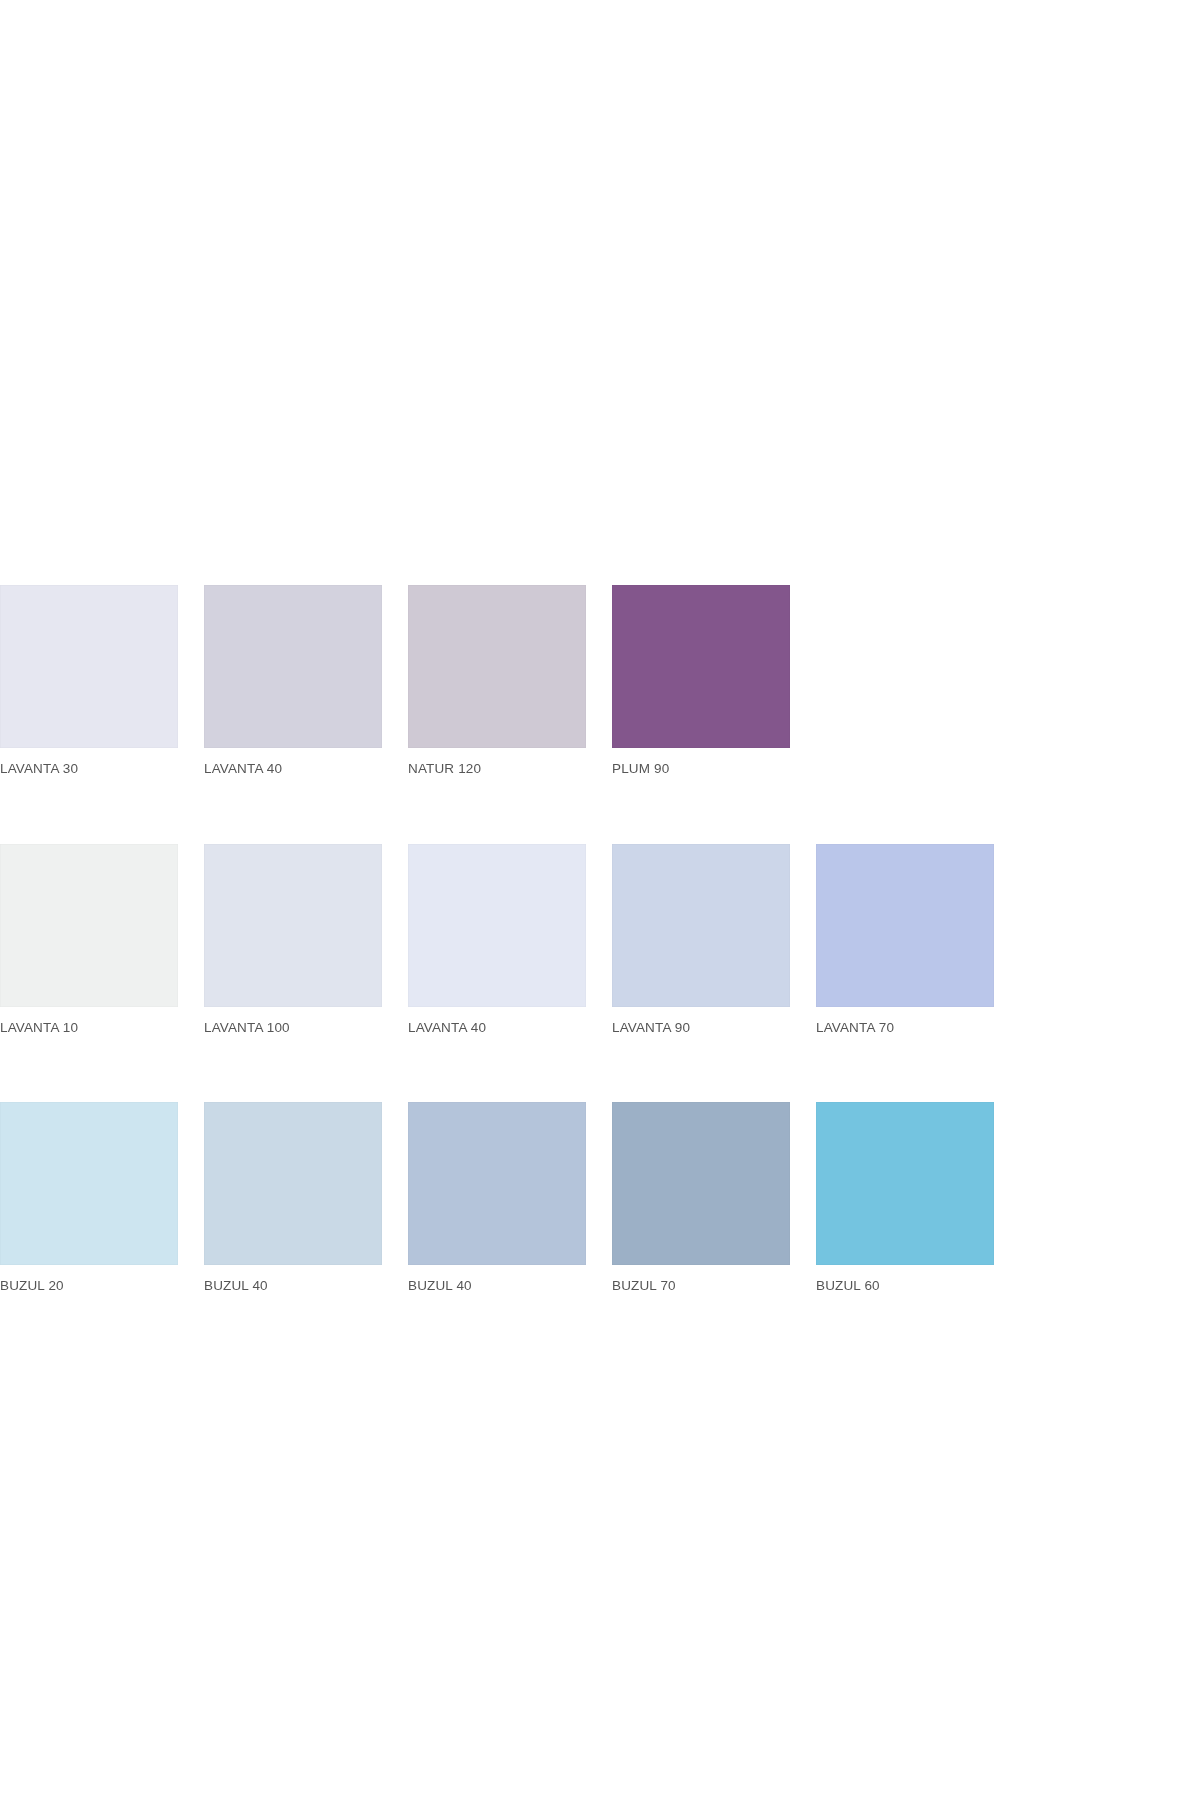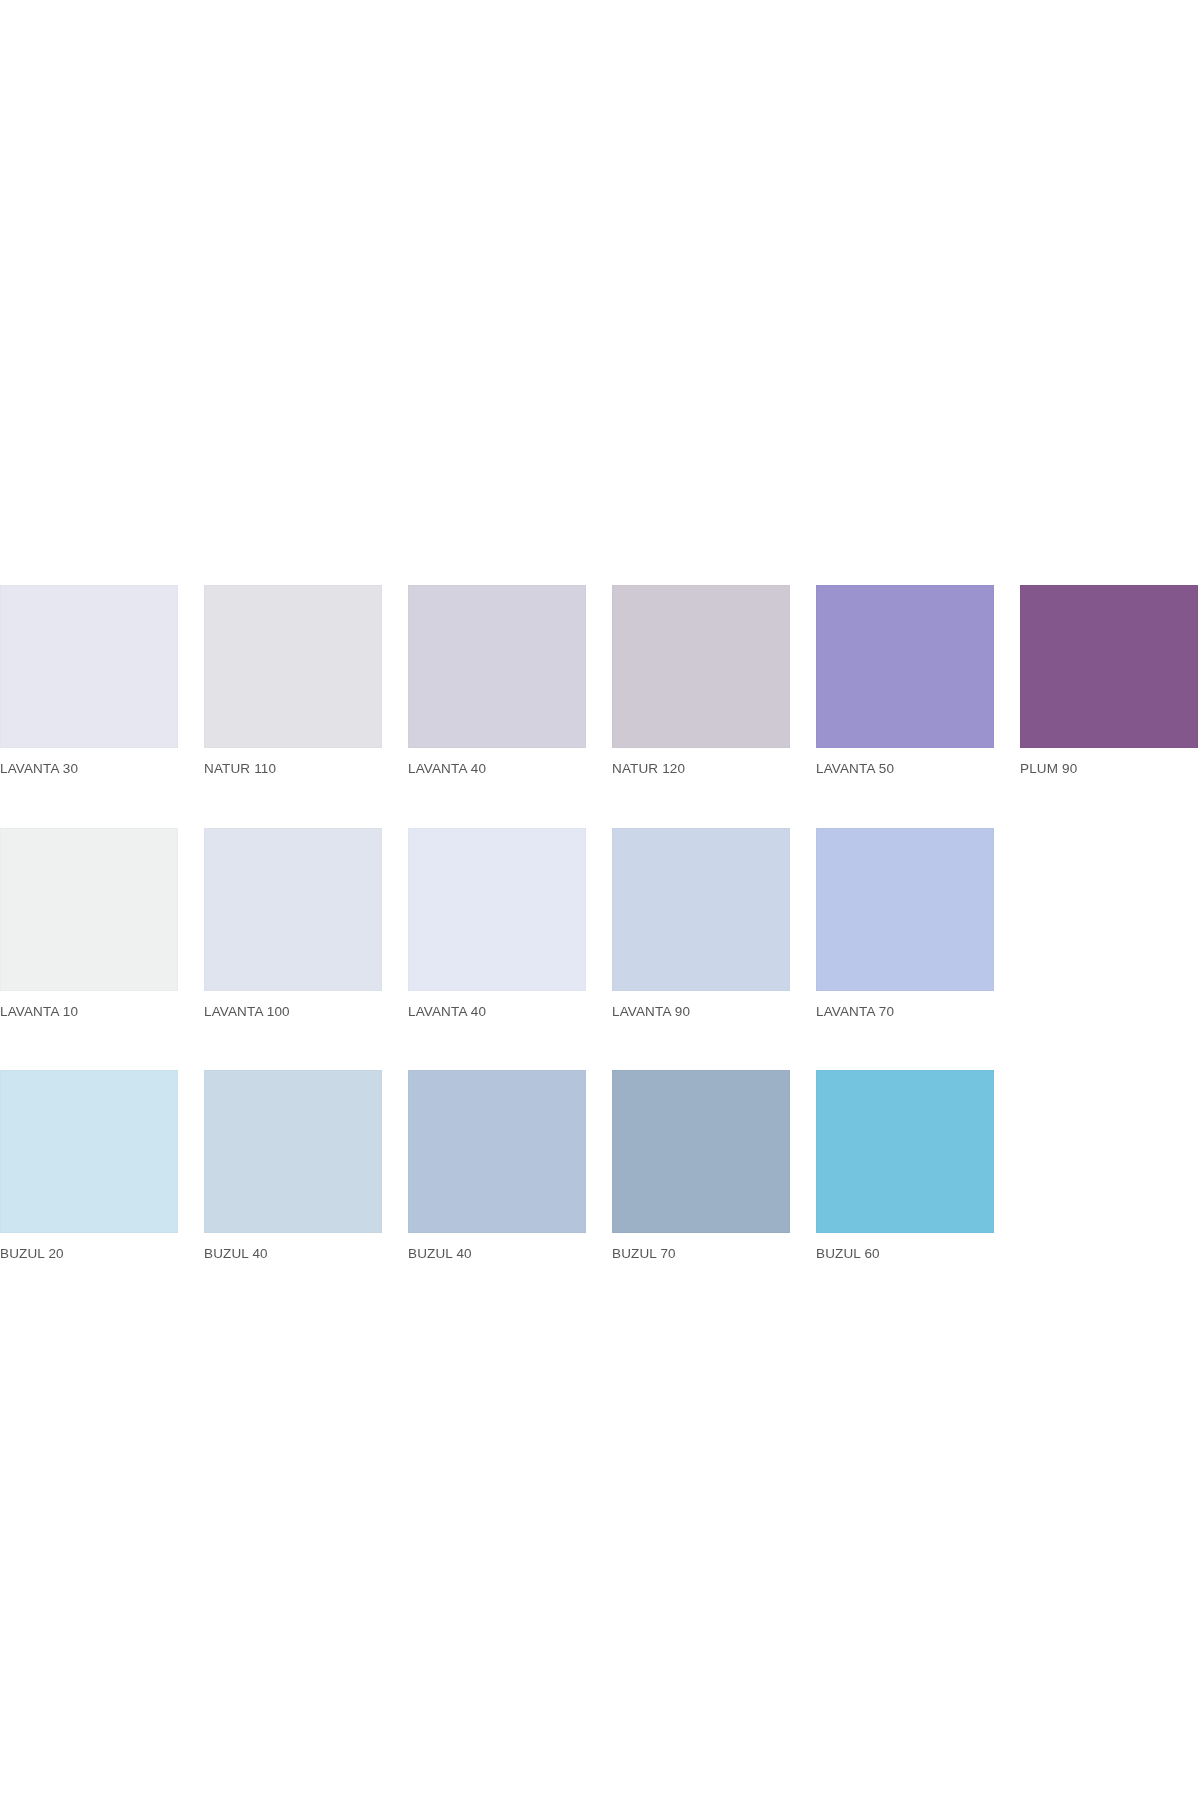--- a/index.html
+++ b/index.html
@@ -27,21 +27,21 @@
   }
 
   
   #swatch-grid {
     position: absolute;
     left: 0;
     top: 585px;
     width: 1200px;
     display: flex;
     flex-direction: column;
-    row-gap: 52px;
+    row-gap: 68px;
   }
 
   .swatch-row {
     display: flex;
     flex-direction: row;
     column-gap: 26px;
     width: 1200px;
   }
 
   .swatch-cell {
@@ -72,34 +72,26 @@
 <body style="background: rgb(255, 255, 255);">
 
 <div id="swatch-page">
   <div id="swatch-grid">
       <div class="swatch-row">
         <div class="swatch-cell">
           <div class="swatch-chip" style="background-color: rgb(230, 231, 241);"></div>
           <div class="swatch-label">LAVANTA 30</div>
         </div>
         <div class="swatch-cell">
-          <div class="swatch-chip" style="background-color: rgb(227, 226, 230);"></div>
-          <div class="swatch-label">NATUR 110</div>
-        </div>
-        <div class="swatch-cell">
           <div class="swatch-chip" style="background-color: rgb(211, 210, 222);"></div>
           <div class="swatch-label">LAVANTA 40</div>
         </div>
         <div class="swatch-cell">
           <div class="swatch-chip" style="background-color: rgb(207, 201, 212);"></div>
           <div class="swatch-label">NATUR 120</div>
-        </div>
-        <div class="swatch-cell">
-          <div class="swatch-chip" style="background-color: rgb(155, 147, 205);"></div>
-          <div class="swatch-label">LAVANTA 50</div>
         </div>
         <div class="swatch-cell">
           <div class="swatch-chip" style="background-color: rgb(131, 86, 140);"></div>
           <div class="swatch-label">PLUM 90</div>
         </div>
       </div>
       <div class="swatch-row">
         <div class="swatch-cell">
           <div class="swatch-chip" style="background-color: rgb(239, 241, 240);"></div>
           <div class="swatch-label">LAVANTA 10</div>

